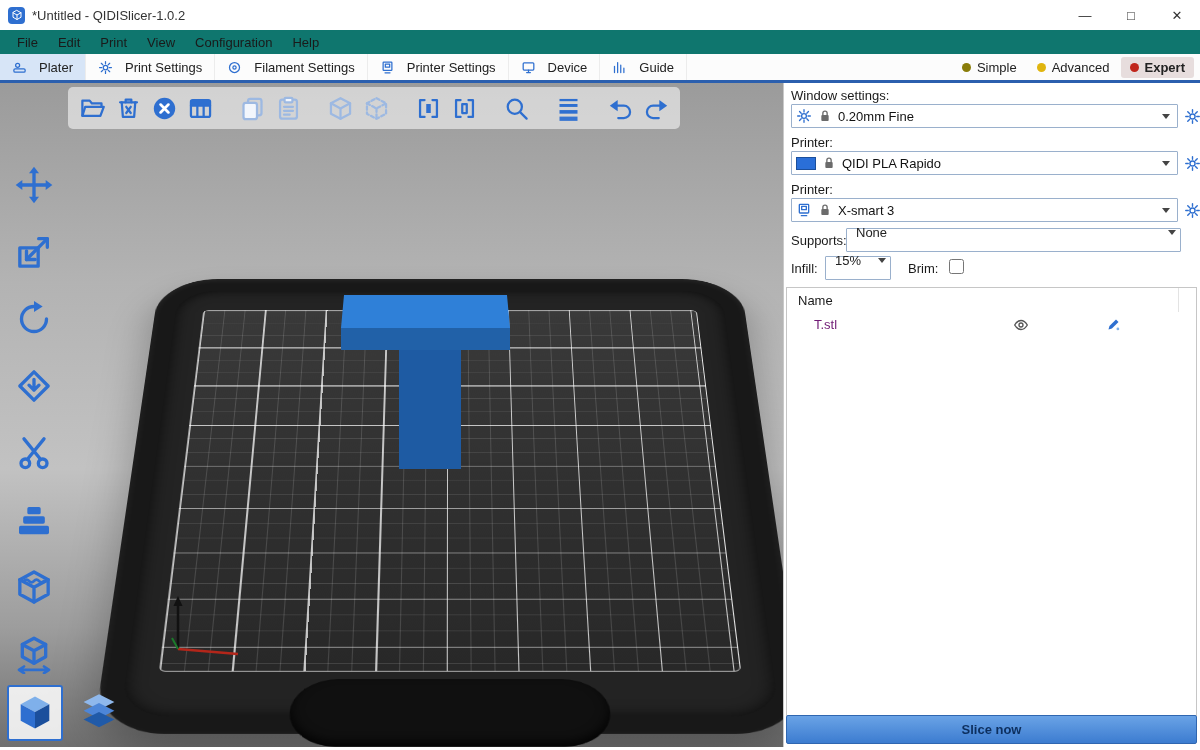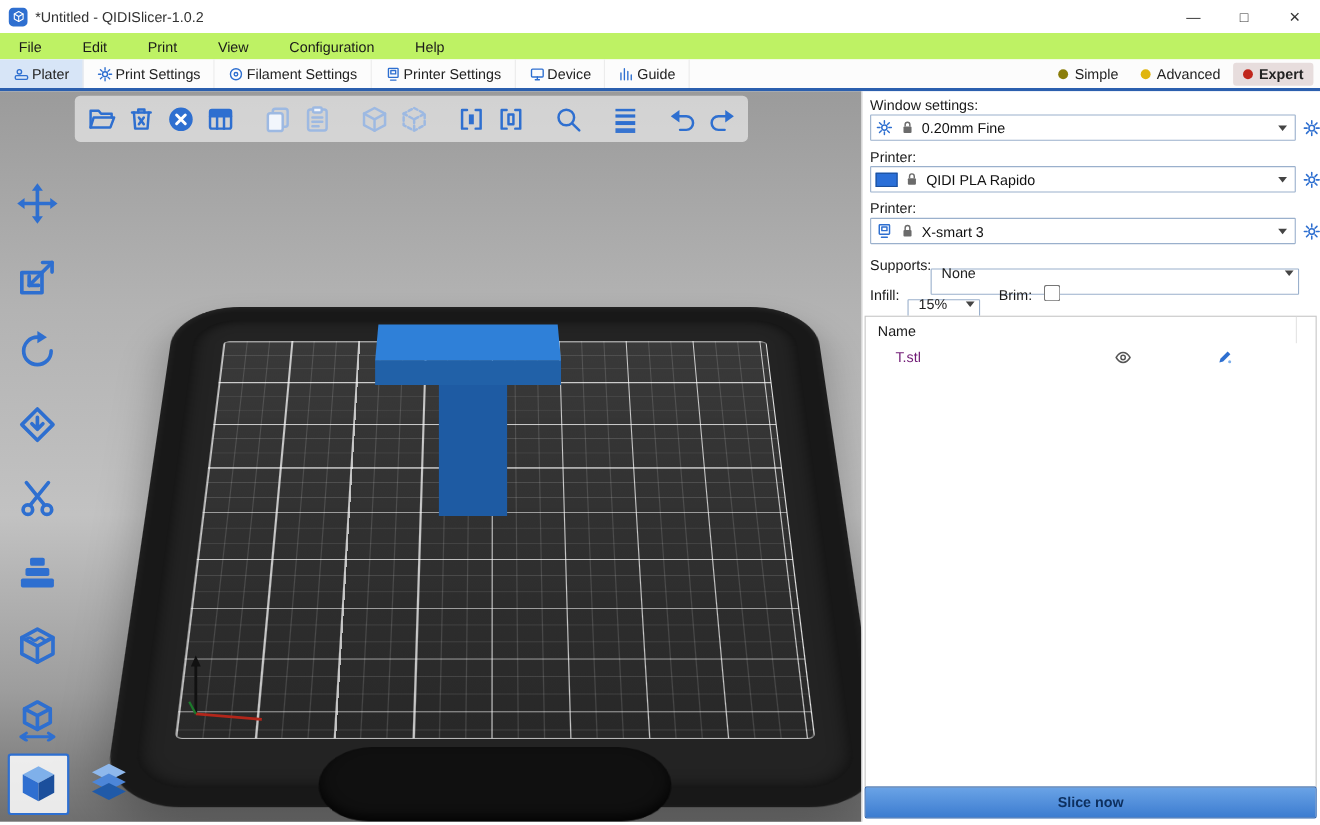--- a/index.html
+++ b/index.html
@@ -8,26 +8,26 @@
 
   
   .titlebar { height:30px; display:flex; align-items:center; background:#fff; padding-left:8px; }
   .app-logo { width:17px; height:17px; border-radius:4px; background:#2e6fd0; display:flex; align-items:center; justify-content:center; margin-right:7px; }
   .app-logo svg { width:12px; height:12px; }
   .title-text { font-size:13px; color:#333; }
   .win-controls { margin-left:auto; display:flex; height:30px; }
   .win-btn { width:46px; display:flex; align-items:center; justify-content:center; font-size:13px; color:#333; cursor:default; }
 
   
-  .menubar { height:24px; display:flex; align-items:center; background:#bef264; padding-left:8px; gap:19px; }
+  .menubar { height:24px; display:flex; align-items:center; background:#0f766e; padding-left:8px; gap:2px; }
   .menu-item { padding:3px 9px; color:#1a1a1a; }
 
   
   .tabbar { height:29px; display:flex; align-items:stretch; background:#fcfcfc; border-bottom:3px solid #2b5fae; }
-  .tab { display:flex; align-items:center; gap:2px; padding:0 12px; border-right:1px solid #ececec; color:#222; }
+  .tab { display:flex; align-items:center; gap:12px; padding:0 12px; border-right:1px solid #ececec; color:#222; }
   .tab svg { width:15px; height:15px; color:#2e6fd0; }
   .tab.active { background:#d7e5f7; }
   .modes { margin-left:auto; display:flex; align-items:center; gap:2px; padding-right:6px; }
   .mode { display:flex; align-items:center; gap:6px; padding:3px 9px; border-radius:3px; }
   .mode.active { background:#e7dddd; font-weight:bold; }
   .dot { width:9px; height:9px; border-radius:50%; }
   .dot-simple { background:#8a7d0a; }
   .dot-advanced { background:#e0b50f; }
   .dot-expert { background:#c0261c; }
 
@@ -79,21 +79,21 @@
   .sb-label { position:absolute; left:7px; font-size:13px; color:#1a1a1a; }
   .combo { position:absolute; left:7px; width:387px; height:24px; border:1px solid #9ab0cc; background:#fff;
     display:flex; align-items:center; padding:0 4px; gap:5px; border-radius:1px; }
   .combo .combo-text { flex:1; font-size:13px; color:#111; white-space:nowrap; overflow:hidden; }
   .combo .chev { width:0; height:0; border-left:4.5px solid transparent; border-right:4.5px solid transparent; border-top:5.5px solid #444; margin-right:3px; }
   .combo svg.mini { width:16px; height:16px; flex:0 0 auto; }
   .swatch { width:20px; height:13px; background:#2a6fd8; border:1px solid #1b4f9c; flex:0 0 auto; }
   .gear-btn { position:absolute; width:20px; height:20px; left:398px; display:flex; align-items:center; justify-content:center; }
   .gear-btn svg { width:17px; height:17px; color:#2e6fd0; }
 
-  .inline-combo { position:absolute; height:24px; border:1px solid #9ab0cc; background:#fff; display:flex; align-items:center; padding:0 4px 16px 9px; border-radius:1px;margin-top:16px; }
+  .inline-combo { position:absolute; height:24px; border:1px solid #9ab0cc; background:#fff; display:flex; align-items:center; padding:0 4px 16px 9px; border-radius:1px; }
   .inline-combo .combo-text { flex:1; }
   .inline-combo .chev { width:0; height:0; border-left:4.5px solid transparent; border-right:4.5px solid transparent; border-top:5.5px solid #444; }
   .brim-check { position:absolute; width:15px; height:15px; accent-color:#2e6fd0; }
 
   .object-list { position:absolute; left:2px; right:3px; top:204px; height:429px; border:1px solid #c6c6c6; background:#fff; display:flex; flex-direction:column; }
   .ol-header { display:flex; height:24px; align-items:center; color:#1a1a1a; }
   .ol-header .col-name { flex:1; padding-left:11px; }
   .ol-header .col-eye { width:18px; border-left:1px solid #e3e3e3; height:100%; }
   .ol-header .col-edit { width:166px; text-align:center; border-left:1px solid #e3e3e3; height:100%; line-height:24px; }
   .ol-row { display:flex; height:25px; align-items:center; }

